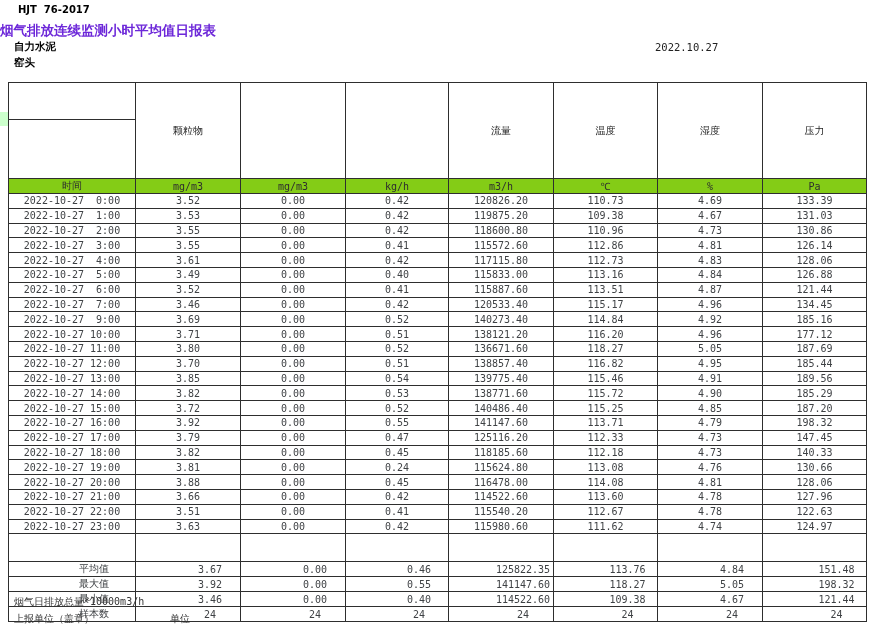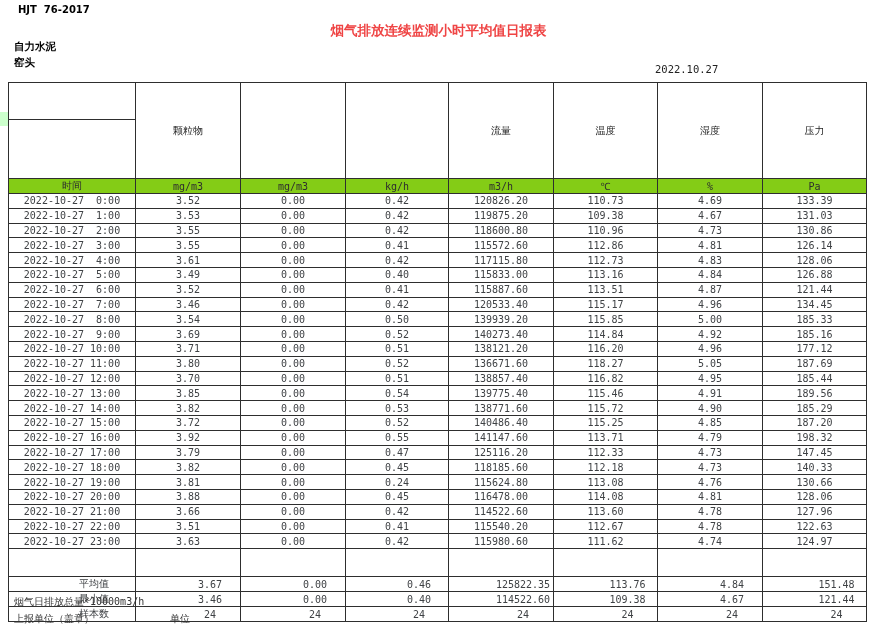--- a/index.html
+++ b/index.html
@@ -12,36 +12,35 @@
     font-family:"DejaVu Sans Mono","Liberation Mono",monospace;
     color:#3f4245;
   }
   .std-code{
     position:absolute;left:18px;top:4px;
     font-family:"DejaVu Sans","Liberation Sans",sans-serif;
     font-weight:bold;font-size:10px;color:#000;white-space:pre;
   }
   .report-title{
     position:absolute;left:0;top:22px;width:877px;
-    text-align:center;
     font-family:"DejaVu Sans","Liberation Sans",sans-serif;
-    font-weight:bold;font-size:13.5px;color:#ef4444;
+    font-weight:bold;font-size:13.5px;color:#6d28d9;
   }
   .company-name{
     position:absolute;left:14px;top:40px;
     font-family:"DejaVu Sans","Liberation Sans",sans-serif;
     font-weight:bold;font-size:10.5px;color:#000;
   }
   .station-name{
     position:absolute;left:14px;top:56px;
     font-family:"DejaVu Sans","Liberation Sans",sans-serif;
     font-weight:bold;font-size:10.5px;color:#000;text-align:right;
   }
   .report-date{
-    position:absolute;left:655px;top:63px;
+    position:absolute;left:655px;top:41px;
     font-size:10.5px;color:#222;
   }
   .green-strip{
     position:absolute;left:0;top:112px;width:9px;height:14px;
     background:#ccffcc;
   }
   table.report{
     position:absolute;left:8px;top:82px;
     border-collapse:collapse;table-layout:fixed;
     font-size:10px;
@@ -198,30 +197,20 @@
           <td>2022-10-27  7:00</td>
           <td>3.46</td>
           <td>0.00</td>
           <td>0.42</td>
           <td>120533.40</td>
           <td>115.17</td>
           <td>4.96</td>
           <td>134.45</td>
         </tr>
         <tr class="data-row">
-          <td>2022-10-27  8:00</td>
-          <td>3.54</td>
-          <td>0.00</td>
-          <td>0.50</td>
-          <td>139939.20</td>
-          <td>115.85</td>
-          <td>5.00</td>
-          <td>185.33</td>
-        </tr>
-        <tr class="data-row">
           <td>2022-10-27  9:00</td>
           <td>3.69</td>
           <td>0.00</td>
           <td>0.52</td>
           <td>140273.40</td>
           <td>114.84</td>
           <td>4.92</td>
           <td>185.16</td>
         </tr>
         <tr class="data-row">
@@ -382,20 +371,30 @@
           <td>平均值</td>
           <td>3.67</td>
           <td>0.00</td>
           <td>0.46</td>
           <td>125822.35</td>
           <td>113.76</td>
           <td>4.84</td>
           <td>151.48</td>
         </tr>
         <tr class="summary-row">
+          <td>最大值</td>
+          <td>3.92</td>
+          <td>0.00</td>
+          <td>0.55</td>
+          <td>141147.60</td>
+          <td>118.27</td>
+          <td>5.05</td>
+          <td>198.32</td>
+        </tr>
+        <tr class="summary-row">
           <td>最小值</td>
           <td>3.46</td>
           <td>0.00</td>
           <td>0.40</td>
           <td>114522.60</td>
           <td>109.38</td>
           <td>4.67</td>
           <td>121.44</td>
         </tr>
         <tr class="summary-row">

